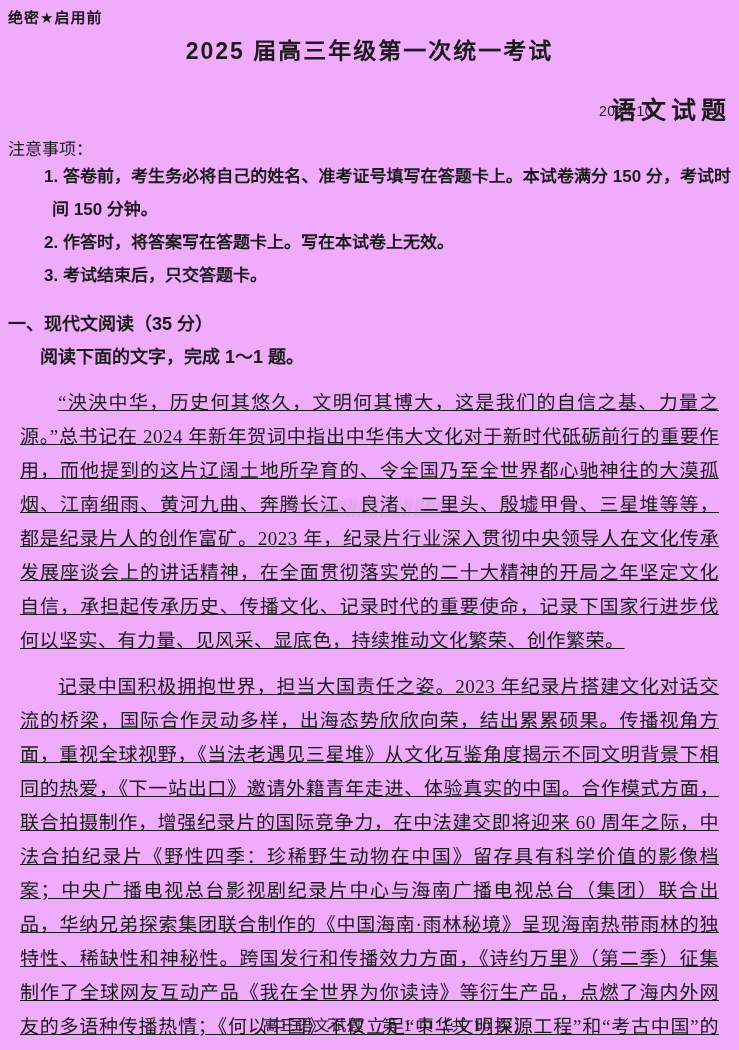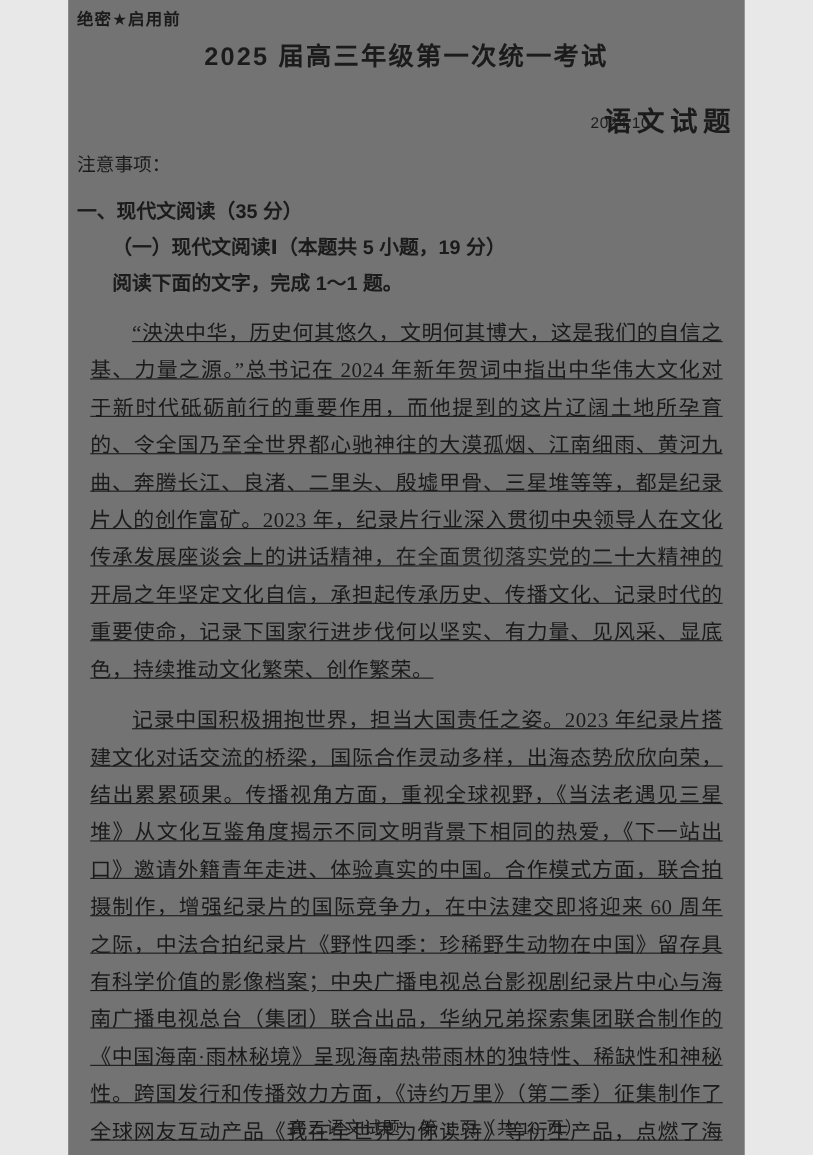--- a/index.html
+++ b/index.html
@@ -2,24 +2,24 @@
 <html lang="zh-CN"><head>
 <meta charset="utf-8">
 <style>
   html, body {
     margin: 0;
     padding: 0;
     background: #e8e8e8;
   }
   .page {
     position: relative;
-    width: 615px;
+    width: 739px;
     height: 1050px;
     margin: 0 auto;
-    background: #737373;
+    background: #f0abfc;
     color: #1b1b1b;
     overflow: hidden;
     font-family: "Liberation Serif", "DejaVu Serif", serif;
     box-sizing: border-box;
     padding: 0 8px;
   }
   .classification {
     position: absolute;
     top: 6px;
     left: 8px;
@@ -138,24 +138,28 @@
 
   <div class="exam-title">2025 届高三年级第一次统一考试</div>
 
   <div class="subject-row">
     <span class="subject-title">语文试题</span>
     <span class="exam-date">2024.10</span>
   </div>
 
   <div class="notice-heading">注意事项：</div>
 
+  <div class="notice-list">
+    <div class="notice-item">1. 答卷前，考生务必将自己的姓名、准考证号填写在答题卡上。本试卷满分 150 分，考试时间 150 分钟。</div>
+    <div class="notice-item">2. 作答时，将答案写在答题卡上。写在本试卷上无效。</div>
+    <div class="notice-item">3. 考试结束后，只交答题卡。</div>
+  </div>
 
   <div class="part-heading">一、现代文阅读（35 分）</div>
 
-  <div class="sub-heading">（一）现代文阅读Ⅰ（本题共 5 小题，19 分）</div>
 
   <div class="reading-instruction">阅读下面的文字，完成 1～1 题。</div>
 
   <div class="passage">
     <p>“泱泱中华，历史何其悠久，文明何其博大，这是我们的自信之基、力量之源。”总书记在 2024 年新年贺词中指出中华伟大文化对于新时代砥砺前行的重要作用，而他提到的这片辽阔土地所孕育的、令全国乃至全世界都心驰神往的大漠孤烟、江南细雨、黄河九曲、奔腾长江、良渚、二里头、殷墟甲骨、三星堆等等，都是纪录片人的创作富矿。2023 年，纪录片行业深入贯彻中央领导人在文化传承发展座谈会上的讲话精神，在全面贯彻落实党的二十大精神的开局之年坚定文化自信，承担起传承历史、传播文化、记录时代的重要使命，记录下国家行进步伐何以坚实、有力量、见风采、显底色，持续推动文化繁荣、创作繁荣。</p>
     <p>记录中国积极拥抱世界，担当大国责任之姿。2023 年纪录片搭建文化对话交流的桥梁，国际合作灵动多样，出海态势欣欣向荣，结出累累硕果。传播视角方面，重视全球视野，《当法老遇见三星堆》从文化互鉴角度揭示不同文明背景下相同的热爱，《下一站出口》邀请外籍青年走进、体验真实的中国。合作模式方面，联合拍摄制作，增强纪录片的国际竞争力，在中法建交即将迎来 60 周年之际，中法合拍纪录片《野性四季：珍稀野生动物在中国》留存具有科学价值的影像档案；中央广播电视总台影视剧纪录片中心与海南广播电视总台（集团）联合出品，华纳兄弟探索集团联合制作的《中国海南·雨林秘境》呈现海南热带雨林的独特性、稀缺性和神秘性。跨国发行和传播效力方面，《诗约万里》（第二季）征集制作了全球网友互动产品《我在全世界为你读诗》等衍生产品，点燃了海内外网友的多语种传播热情；《何以中国》不仅立足“中华文明探源工程”和“考古中国”的重大研究成果和最新发现，</p>
   </div>
 
   <div class="faint-watermark"></div>
 

